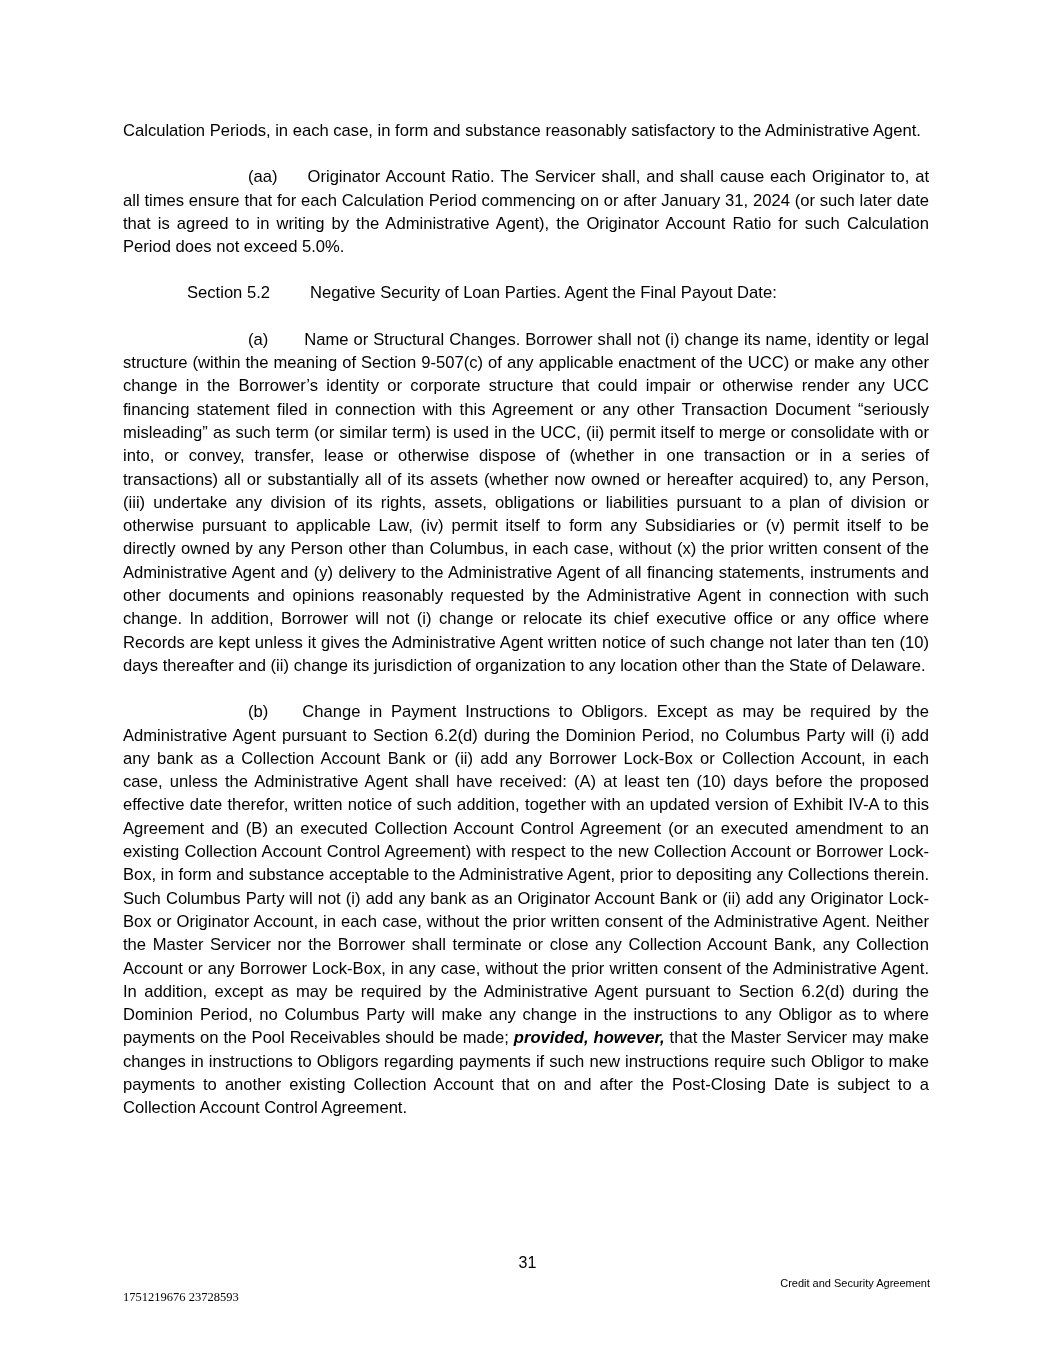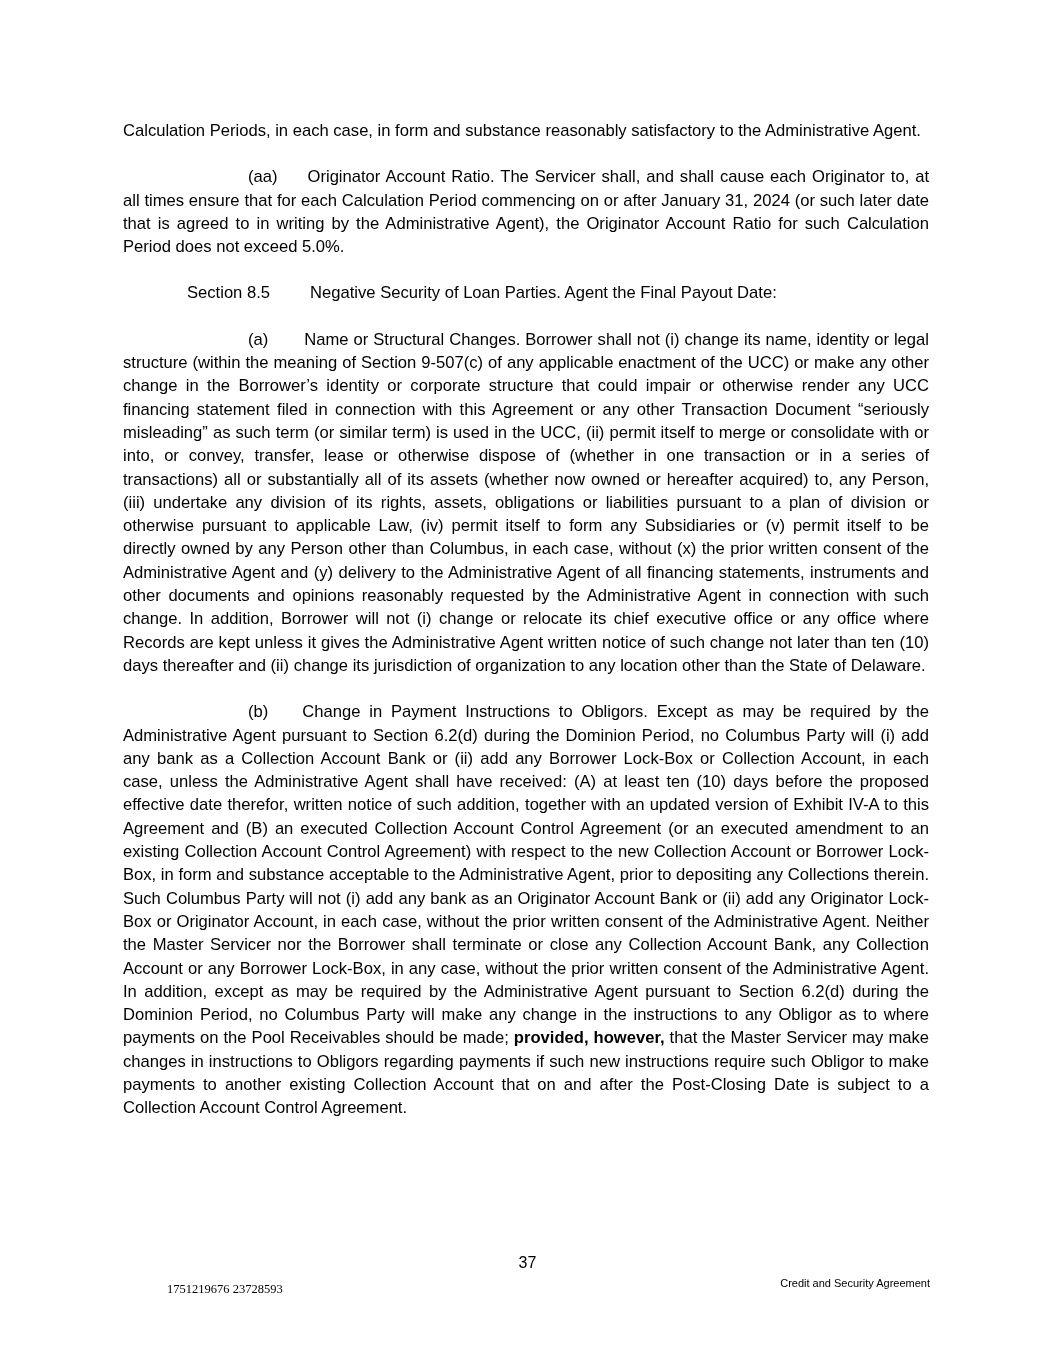--- a/index.html
+++ b/index.html
@@ -27,55 +27,54 @@
   p.para {
     margin: 0 0 23px 0;
     font-size: 16.6px;
     line-height: 23.3px;
     text-align: justify;
   }
   .ind-none { text-indent: 0; }
   .ind-hang { text-indent: 125px; }
   .ind-sec  { text-indent: 64px; }
   .u  { }
-  .bi { font-weight: bold; }
+  .bi { font-weight: bold; font-style: italic; }
   .tab { display: inline-block; }
   .page-number {
     position: absolute;
     bottom: 93px;
     left: 0;
     width: 100%;
     text-align: center;
     font-size: 16px;
   }
   .footer-title {
     position: absolute;
     bottom: 76px;
     right: 125px;
     font-size: 11px;
   }
   .doc-id {
     position: absolute;
-    bottom: 68px;
+    bottom: 60px;
     left: 123px;
     font-family: "Liberation Serif", "DejaVu Serif", serif;
     font-size: 12.5px;
-    margin-left: 44px;
   }
 </style>
 </head>
 <body>
 
 <div class="page">
   <div class="content">
       <p class="para ind-none"><span>Calculation Periods, in each case, in form and substance reasonably satisfactory to the Administrative Agent.</span></p>
       <p class="para ind-hang"><span>(aa)</span><span class="tab" style="width: 30px;"></span><span class="u">Originator Account Ratio</span><span>.  The Servicer shall, and shall cause each Originator to, at all times ensure that for each Calculation Period commencing on or after January 31, 2024 (or such later date that is agreed to in writing by the Administrative Agent), the Originator Account Ratio for such Calculation Period does not exceed 5.0%.</span></p>
-      <p class="para ind-sec"><span>Section 8.5</span><span class="tab" style="width: 40px;"></span><span class="u">Negative Security of Loan Parties</span><span>.  Agent the Final Payout Date:</span></p>
+      <p class="para ind-sec"><span>Section 5.2</span><span class="tab" style="width: 40px;"></span><span class="u">Negative Security of Loan Parties</span><span>.  Agent the Final Payout Date:</span></p>
       <p class="para ind-hang"><span>(a)</span><span class="tab" style="width: 36px;"></span><span class="u">Name or Structural Changes</span><span>.  Borrower shall not (i) change its name, identity or legal structure (within the meaning of Section 9-507(c) of any applicable enactment of the UCC) or make any other change in the Borrower’s identity or corporate structure that could impair or otherwise render any UCC financing statement filed in connection with this Agreement or any other Transaction Document “seriously misleading” as such term (or similar term) is used in the UCC, (ii) permit itself to merge or consolidate with or into, or convey, transfer, lease or otherwise dispose of (whether in one transaction or in a series of transactions) all or substantially all of its assets (whether now owned or hereafter acquired) to, any Person, (iii) undertake any division of its rights, assets, obligations or liabilities pursuant to a plan of division or otherwise pursuant to applicable Law, (iv) permit itself to form any Subsidiaries  or (v) permit itself to be directly owned by any Person other than Columbus, in each case, without (x) the prior written consent of the Administrative Agent and (y) delivery to the Administrative Agent of all financing statements, instruments and other documents and opinions reasonably requested by the Administrative Agent in connection with such change.  In addition, Borrower will not (i) change or relocate its chief executive office or any office where Records are kept unless it gives the Administrative Agent written notice of such change not later than ten (10) days thereafter and (ii) change its jurisdiction of organization to any location other than the State of Delaware.</span></p>
       <p class="para ind-hang"><span>(b)</span><span class="tab" style="width: 34px;"></span><span class="u">Change in Payment Instructions to Obligors</span><span>.  Except as may be required by the Administrative Agent pursuant to </span><span class="u">Section 6.2(d)</span><span> during the Dominion Period, no Columbus Party will (i) add any bank as a Collection Account Bank or (ii) add any Borrower Lock-Box or Collection Account, in each case, unless the Administrative Agent shall have received:  (A) at least ten (10) days before the proposed effective date therefor, written notice of such addition, together with an updated version of </span><span class="u">Exhibit IV-A</span><span> to this Agreement and (B) an executed Collection Account Control Agreement (or an executed amendment to an existing Collection Account Control Agreement) with respect to the new Collection Account or Borrower Lock-Box, in form and substance acceptable to the Administrative Agent, prior to depositing any Collections therein.  Such Columbus Party will not (i) add any bank as an Originator Account Bank or (ii) add any Originator Lock-Box or Originator Account, in each case, without the prior written consent of the Administrative Agent.  Neither the Master Servicer nor the Borrower shall terminate or close any Collection Account Bank, any Collection Account or any Borrower Lock-Box, in any case, without the prior written consent of the Administrative Agent.  In addition, except as may be required by the Administrative Agent pursuant to </span><span class="u">Section 6.2(d)</span><span> during the Dominion Period, no Columbus Party will make any change in the instructions to any Obligor as to where payments on the Pool Receivables should be made; </span><span class="bi">provided, however,</span><span> that the Master Servicer may make changes in instructions to Obligors regarding payments if such new instructions require such Obligor to make payments to another existing Collection Account that on and after the Post-Closing Date is subject to a Collection Account Control Agreement.</span></p>
     </div>
 
-  <div class="page-number">37</div>
+  <div class="page-number">31</div>
 
   <div class="footer-title">Credit and Security Agreement</div>
 
   <div class="doc-id">1751219676 23728593</div>
 </div>
 
 </body></html>

